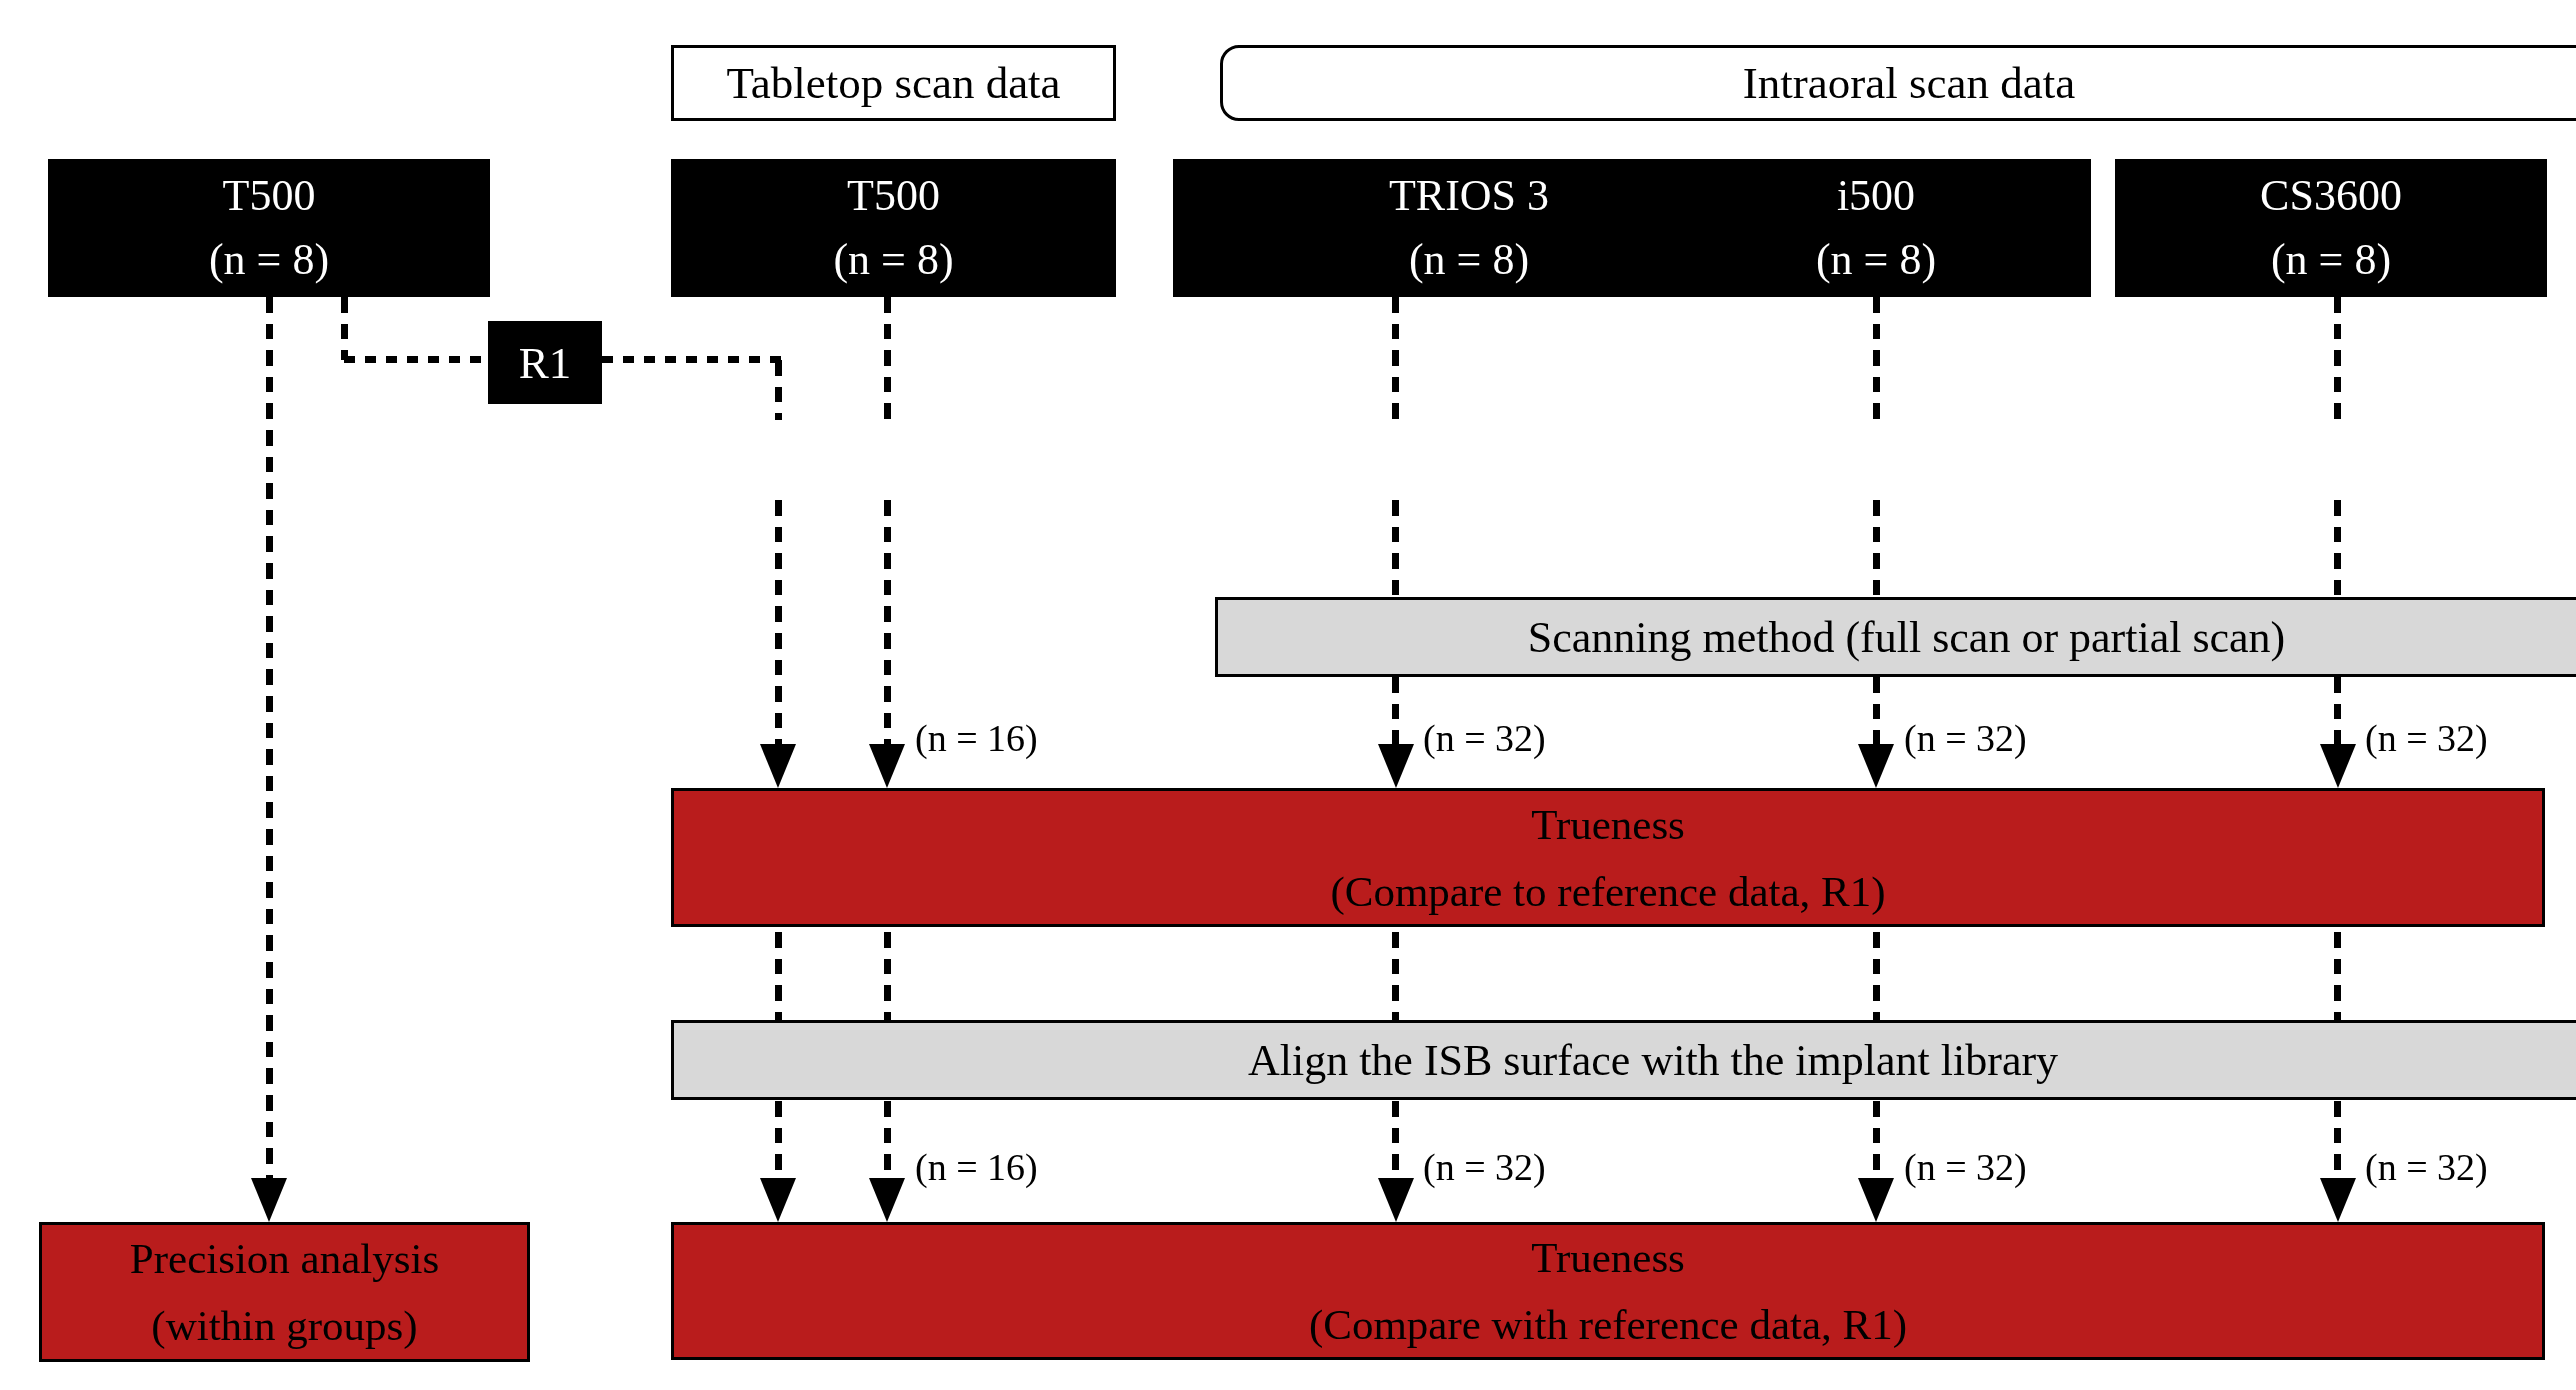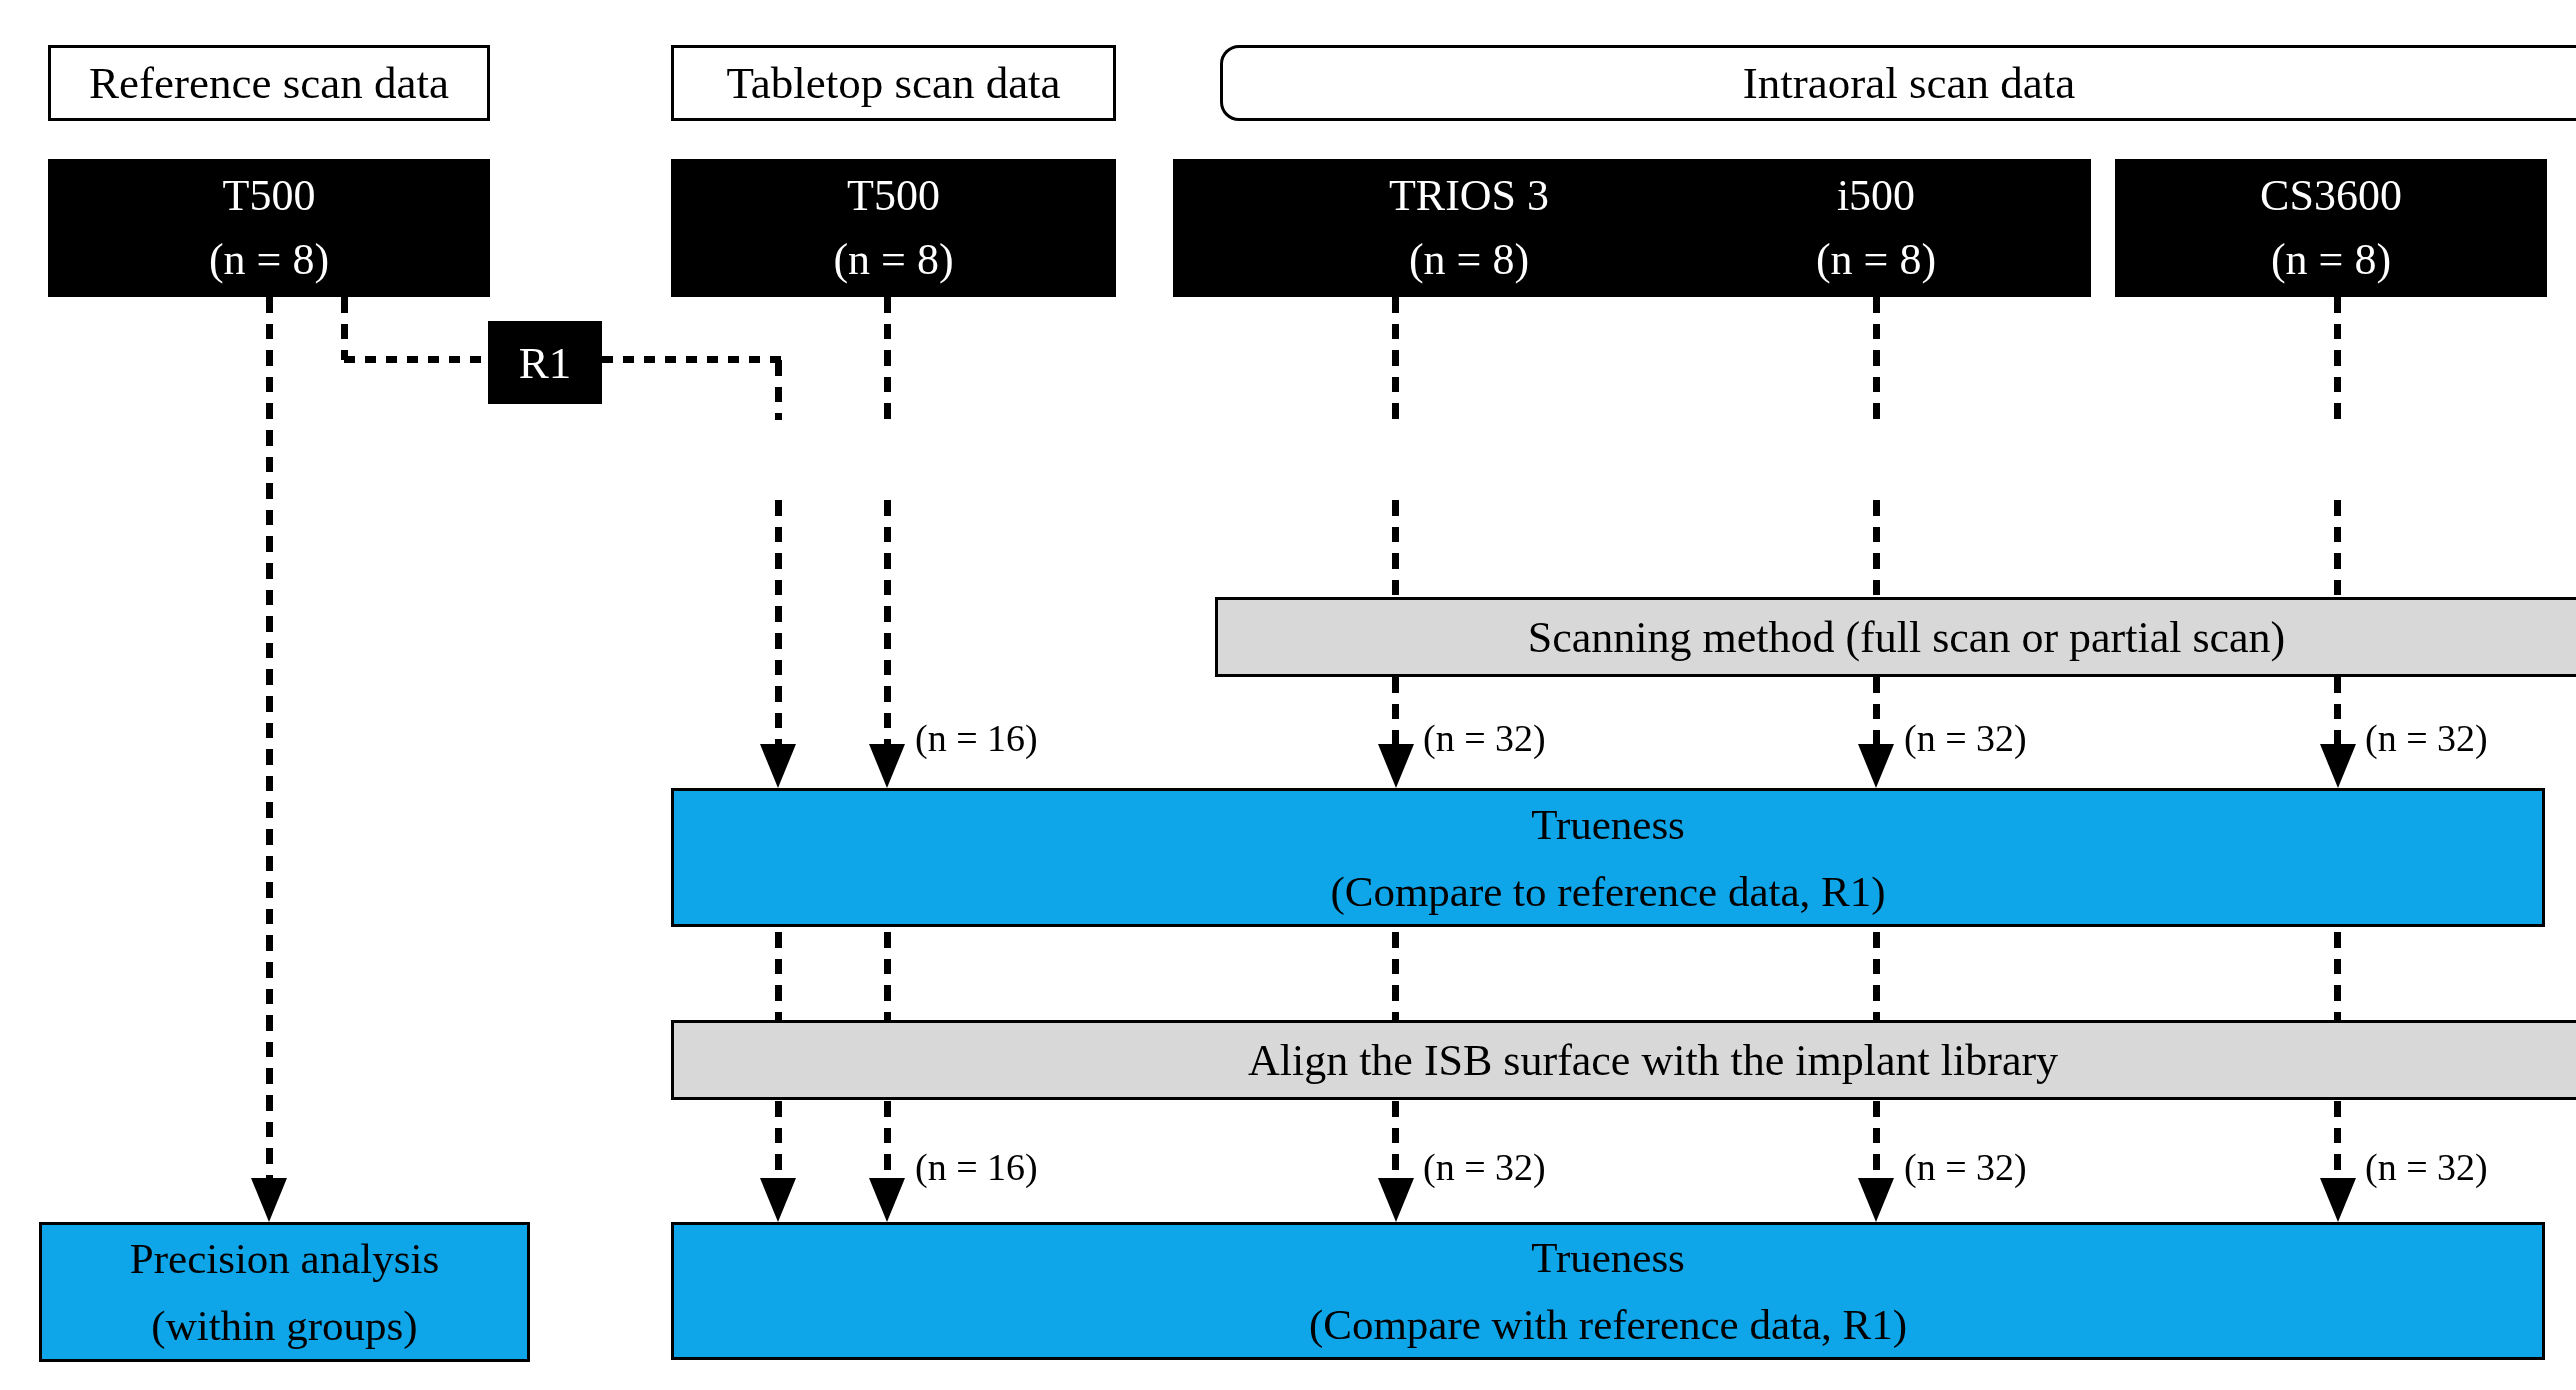--- a/index.html
+++ b/index.html
@@ -8,39 +8,36 @@
           font-family:"Liberation Serif","DejaVu Serif",serif;color:#000;}
   .hdr{position:absolute;top:45px;height:70px;background:#fff;border:3.1px solid #000;
        display:flex;align-items:center;justify-content:center;font-size:45px;white-space:nowrap;}
   .bbox{position:absolute;top:159px;height:138px;background:#000;color:#fff;
         display:flex;flex-direction:column;align-items:center;justify-content:center;
         font-size:44px;line-height:64px;white-space:nowrap;}
   .r1{position:absolute;left:488px;top:321px;width:114px;height:83px;background:#000;color:#fff;
       display:flex;align-items:center;justify-content:center;font-size:45px;}
   .gbar{position:absolute;height:74px;background:#d8d8d8;border:3.1px solid #000;
         display:flex;align-items:center;justify-content:center;font-size:44px;white-space:nowrap;}
-  .wbox{position:absolute;background:#0ea5e9;border:3.9px solid #000;
+  .wbox{position:absolute;background:#b91c1c;border:3.9px solid #000;
         display:flex;flex-direction:column;align-items:center;justify-content:center;
         font-size:43px;line-height:67px;text-align:center;white-space:nowrap;}
   .vline{position:absolute;width:7px;
          background-image:repeating-linear-gradient(180deg,#000 0 15.6px,transparent 15.6px 26.6px);}
   .hline{position:absolute;height:7px;
          background-image:repeating-linear-gradient(90deg,#000 0 11px,transparent 11px 21px);}
   .arrow{position:absolute;width:0;height:0;border-left:18px solid transparent;
          border-right:18px solid transparent;border-top:44px solid #000;}
   .lbl{position:absolute;font-size:38px;white-space:nowrap;}
 </style>
 </head>
 <body>
 
 <div id="canvas">
 
-  <div class="hdr" style="left:48px;width:436px;">
-      <span>Reference scan data</span>
-    </div>
   <div class="hdr" style="left:671px;width:439px;">
       <span>Tabletop scan data</span>
     </div>
   <div class="hdr" style="left:1220px;width:1372px;border-radius:19px;">
       <span>Intraoral scan data</span>
     </div>
 
   <div class="bbox" style="left:48px;width:442px;">
     <div>T500</div>
     <div>(n = 8)</div>

